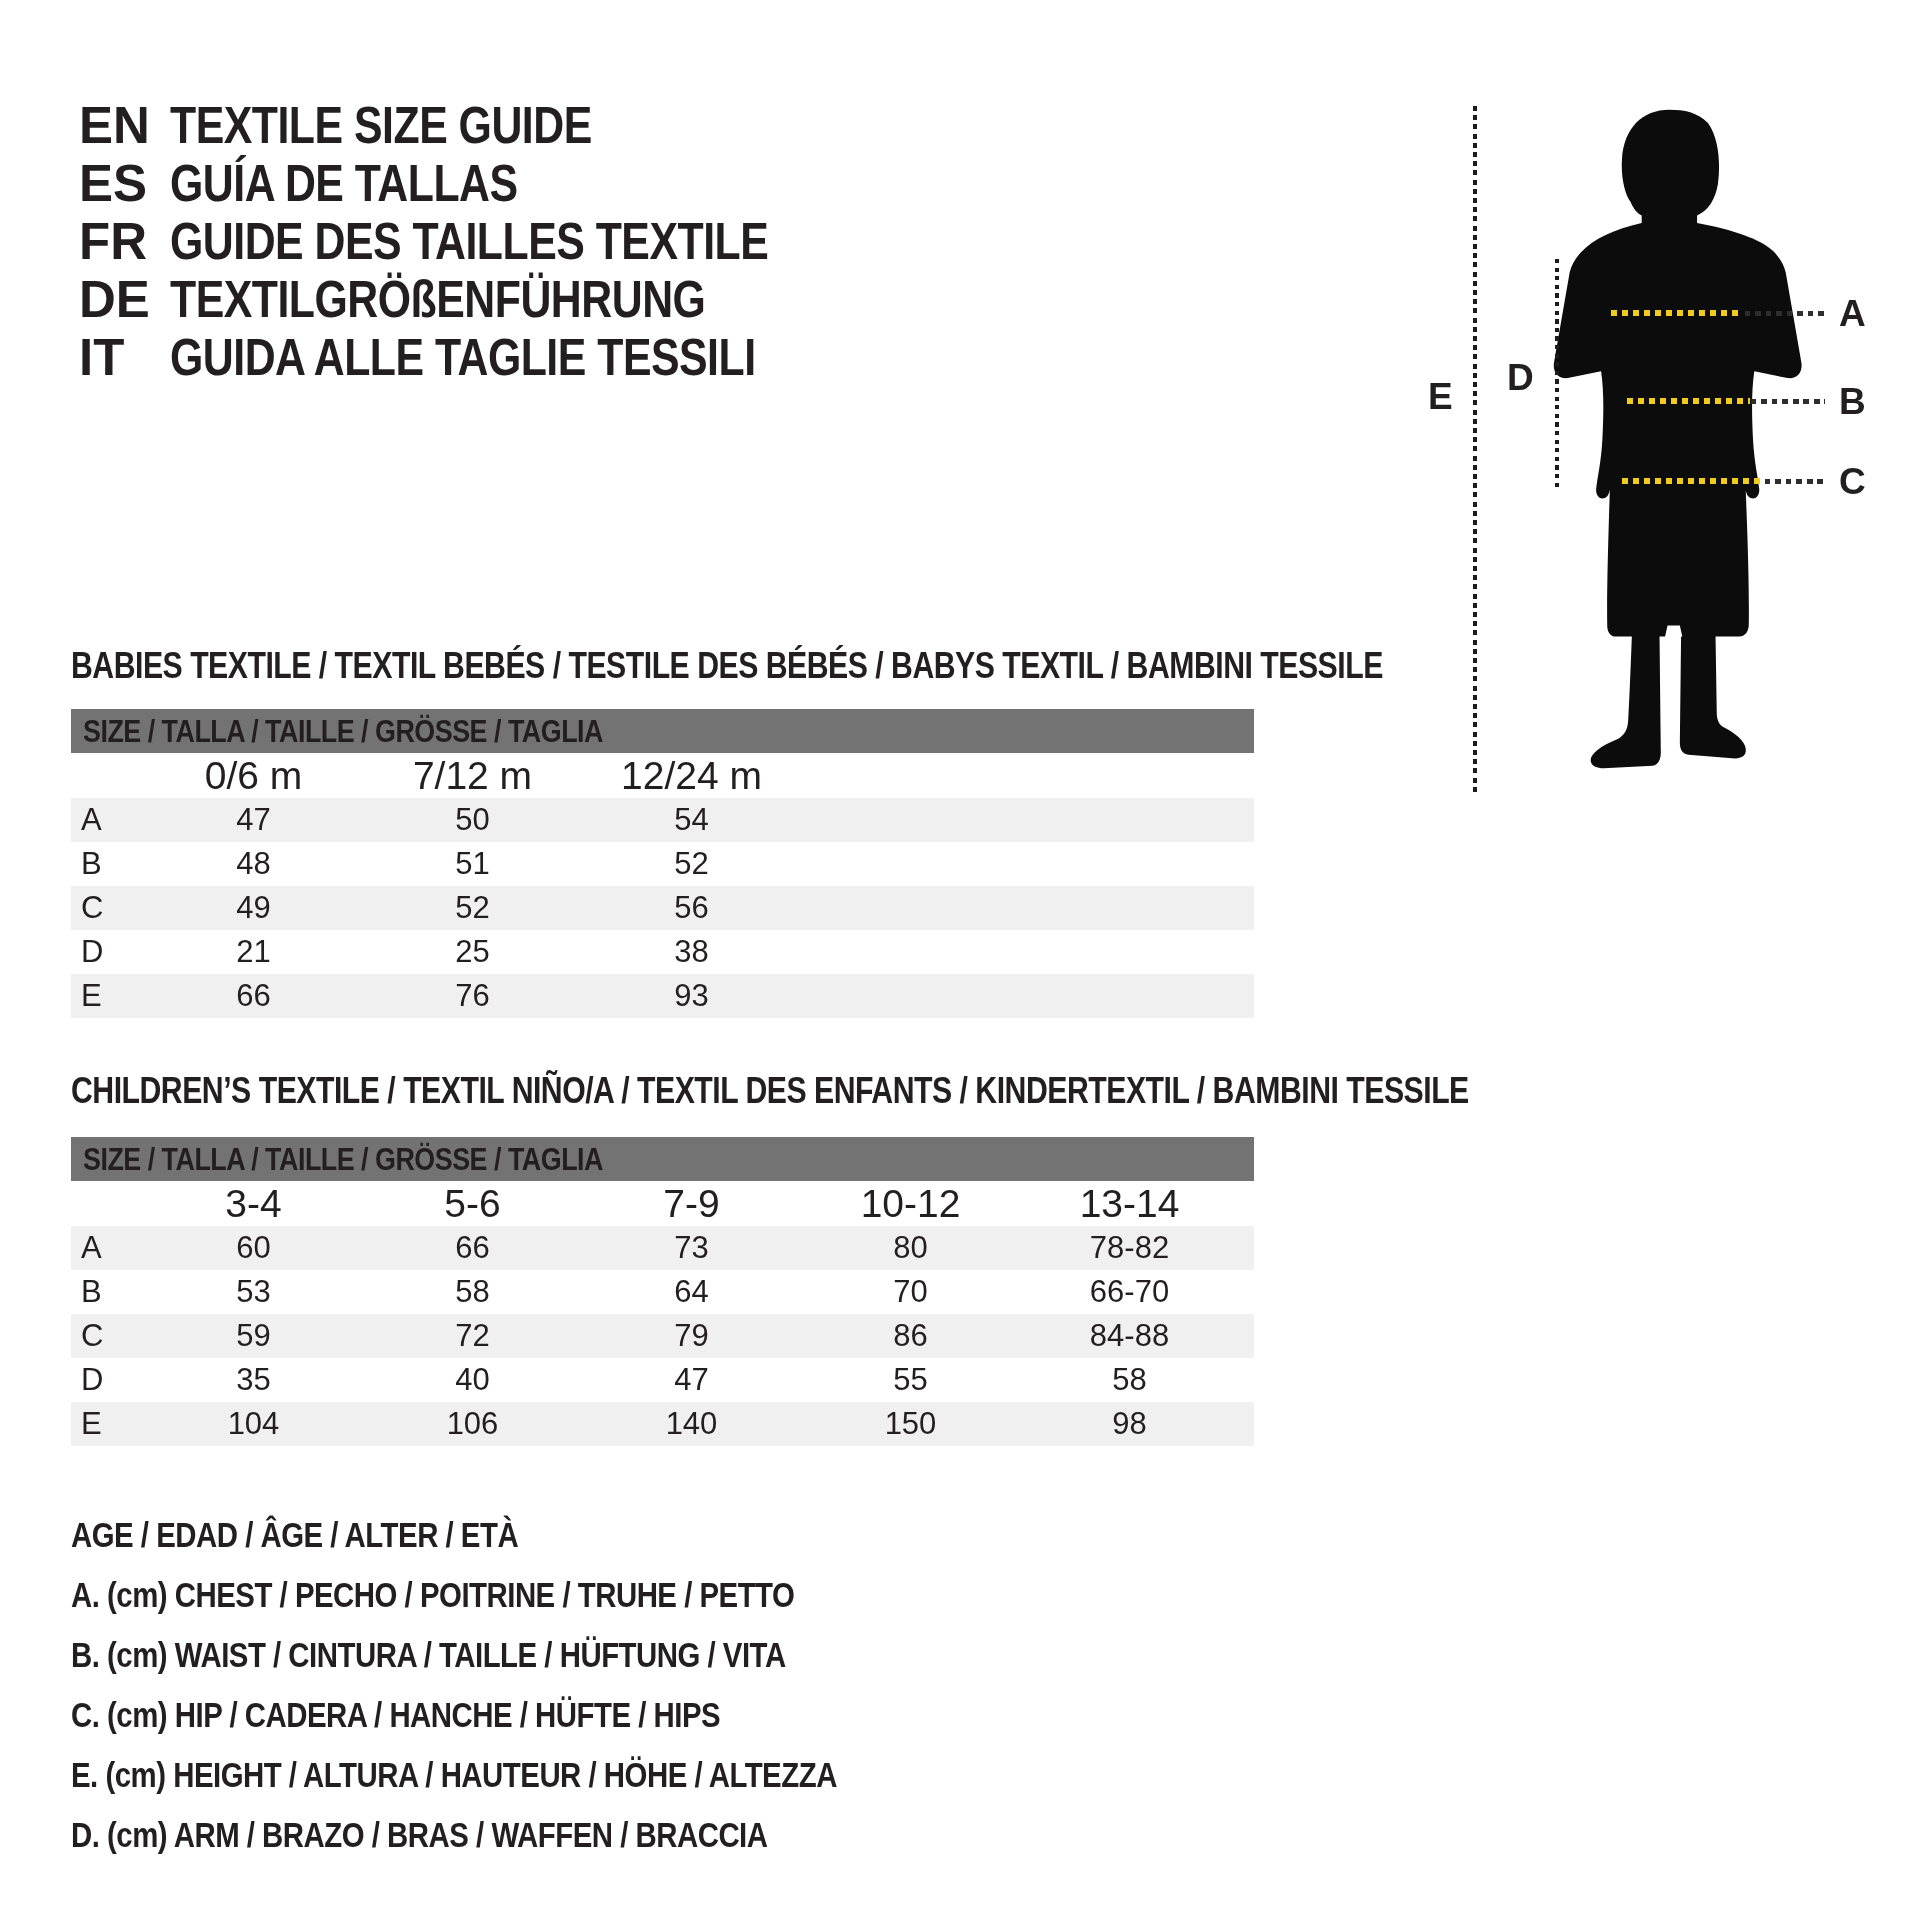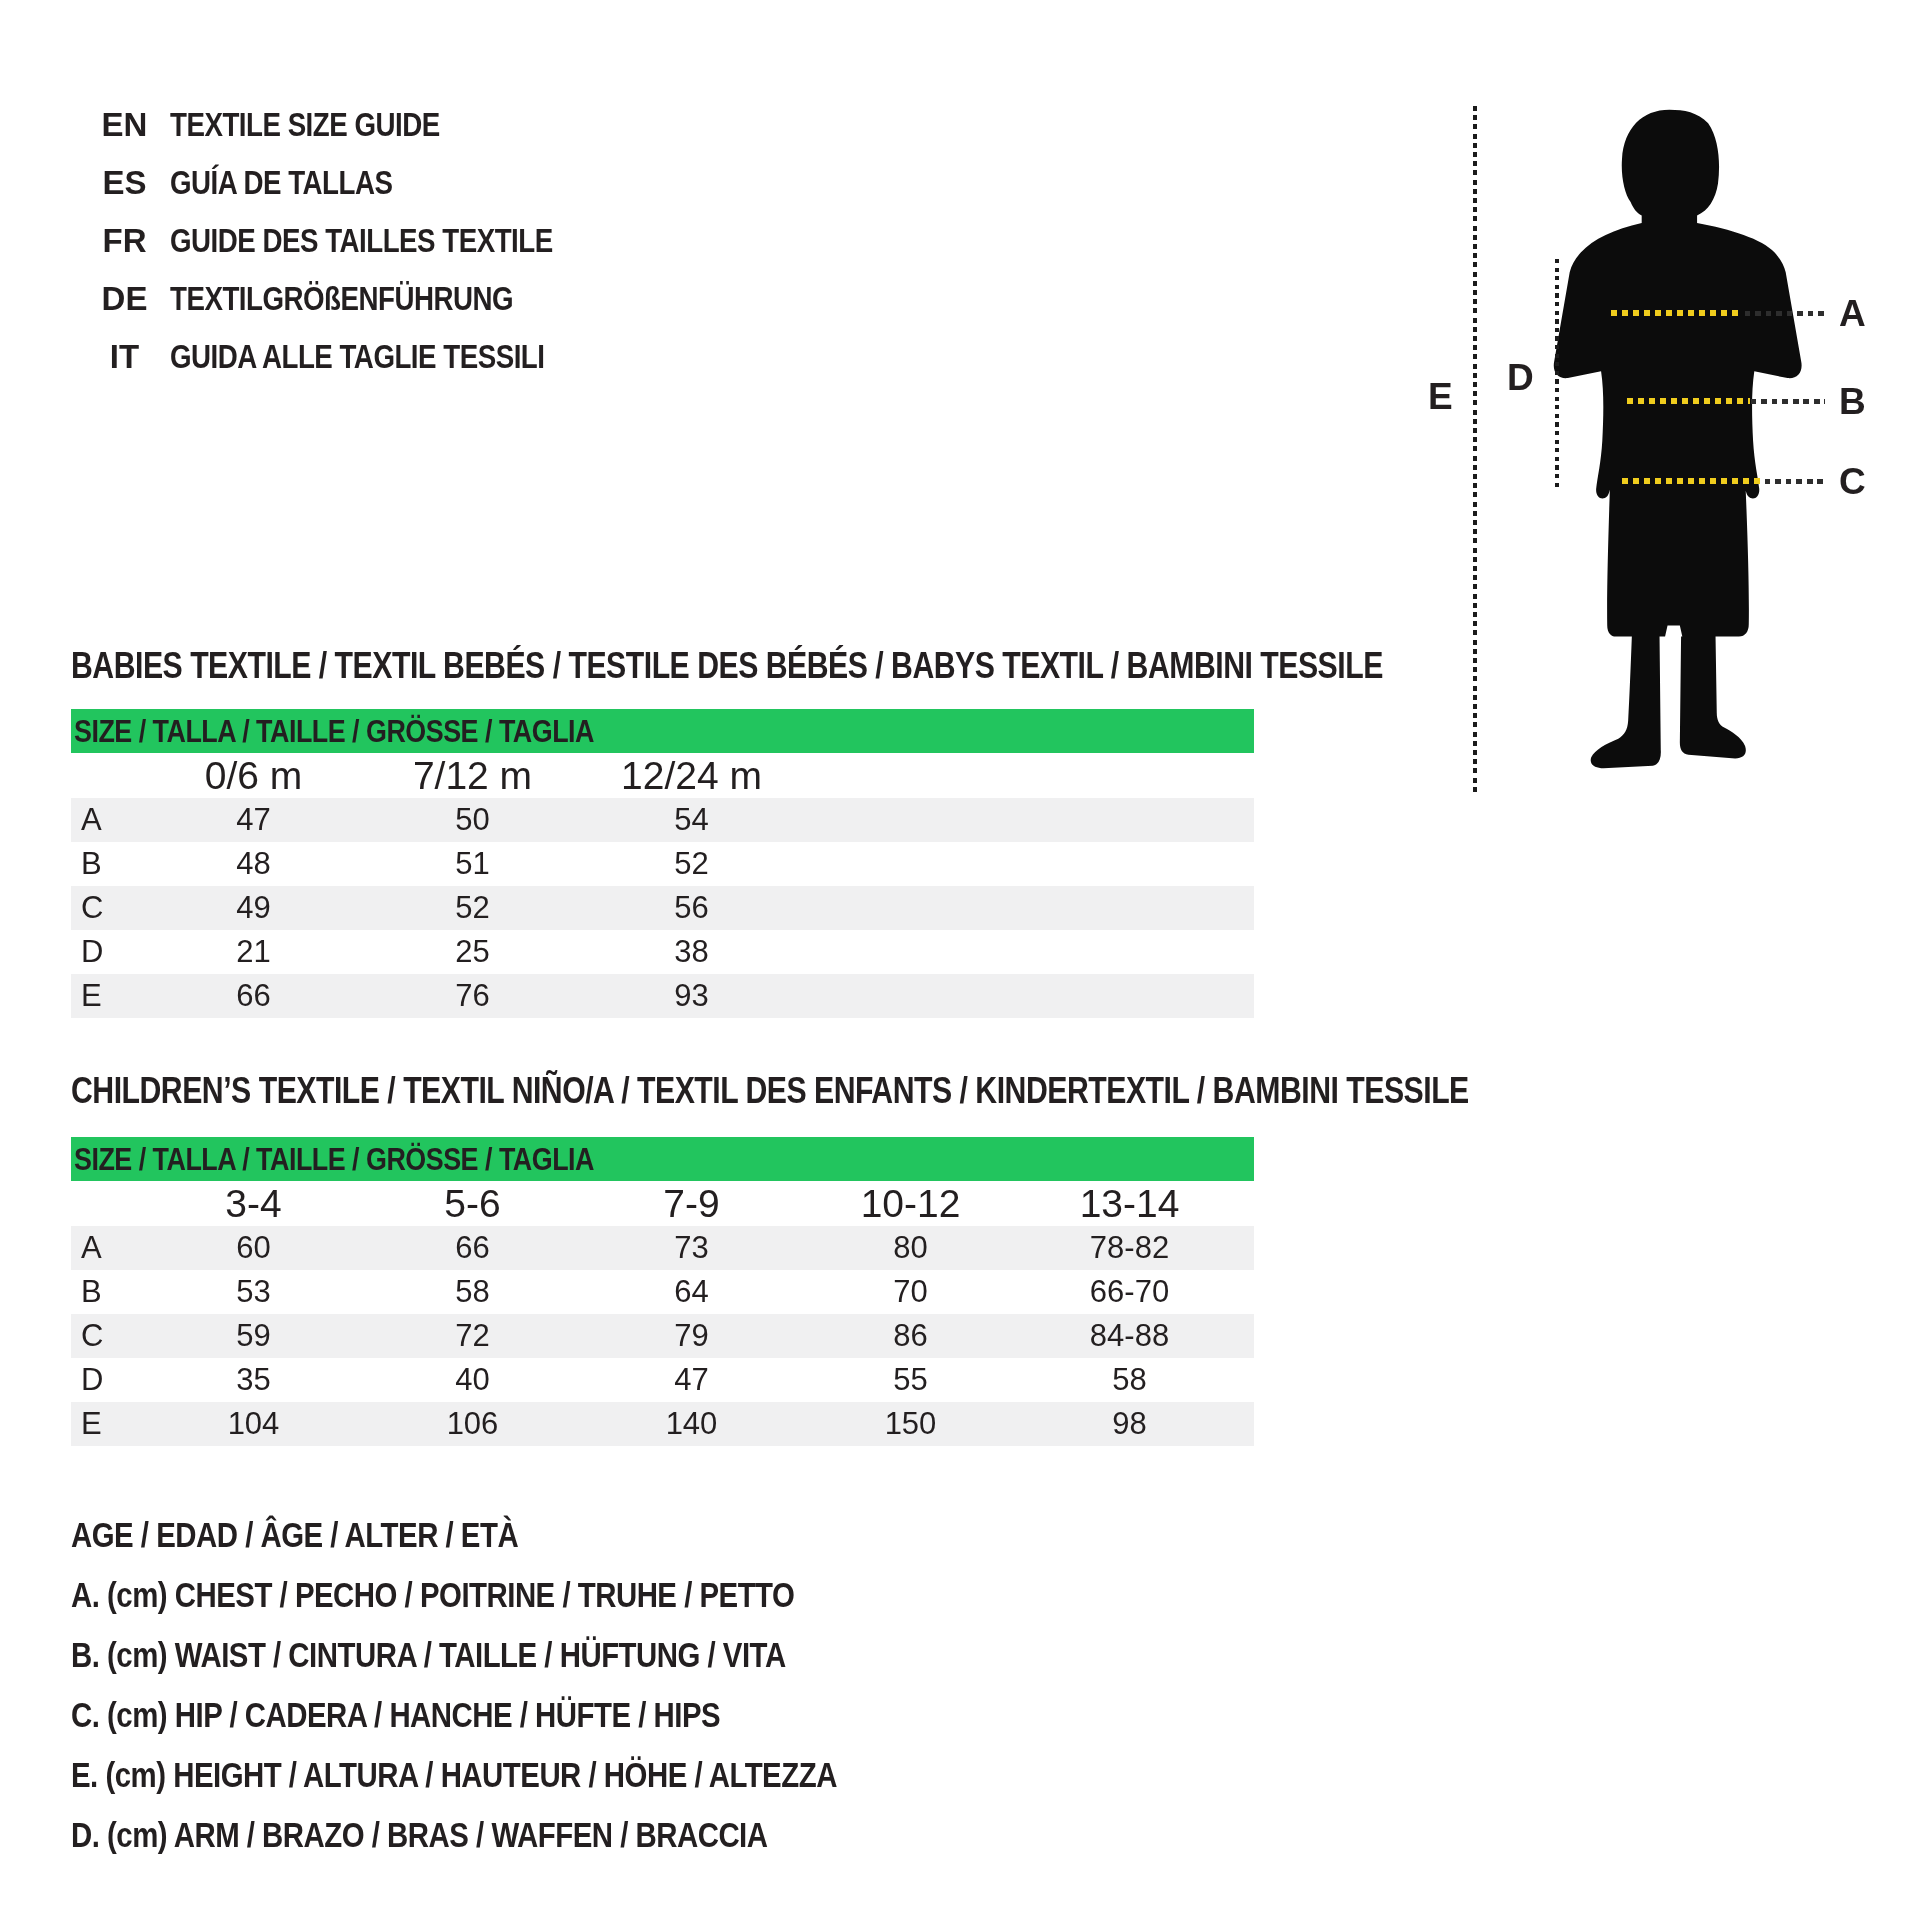--- a/index.html
+++ b/index.html
@@ -4,33 +4,33 @@
 <style>
   html,body{margin:0;padding:0;background:#ffffff;}
   .page{
     position:relative;width:1926px;height:1926px;background:#ffffff;
     font-family:"Liberation Sans",sans-serif;color:#231f20;overflow:hidden;
   }
   .cond{display:inline-block;transform:scaleX(0.84);transform-origin:0 50%;
         white-space:nowrap;letter-spacing:-0.6px;}
   
   .languages{position:absolute;left:79px;top:96px;}
-  .lang-row{display:flex;height:58px;align-items:center;font-weight:bold;font-size:33px;text-align:center;}
+  .lang-row{display:flex;height:58px;align-items:center;font-weight:bold;font-size:51px;}
   .lang-code{width:91px;}
   
   .section-title{position:absolute;left:71px;height:47px;display:flex;
                  align-items:center;font-size:36px;font-weight:bold;text-align:right;}
   #babies-title{top:642px;}
   #children-title{top:1067px;}
   
   .size-table{position:absolute;left:71px;width:1183px;}
   #babies-table{top:709px;}
   #children-table{top:1137px;}
-  .table-header{height:44px;background:#22c55e;display:flex;align-items:center;
-                padding-left:3px;box-sizing:border-box;font-size:32px;font-weight:bold;}
+  .table-header{height:44px;background:#737373;display:flex;align-items:center;
+                padding-left:12px;box-sizing:border-box;font-size:32px;font-weight:bold;}
   .table-subheader{height:45px;display:flex;align-items:center;font-size:39px;}
   .trow{height:44px;display:flex;align-items:center;font-size:31px;}
   .trow.striped{background:#f0f0f1;}
   .cell-label{width:73px;padding-left:10px;box-sizing:border-box;}
   .cell{width:219px;text-align:center;}
   
   .legend{position:absolute;left:71px;top:1515px;font-size:35px;font-weight:bold;}
   .legend-row{height:60px;display:flex;align-items:flex-start;}
   
   .vline,.hline{position:absolute;}

